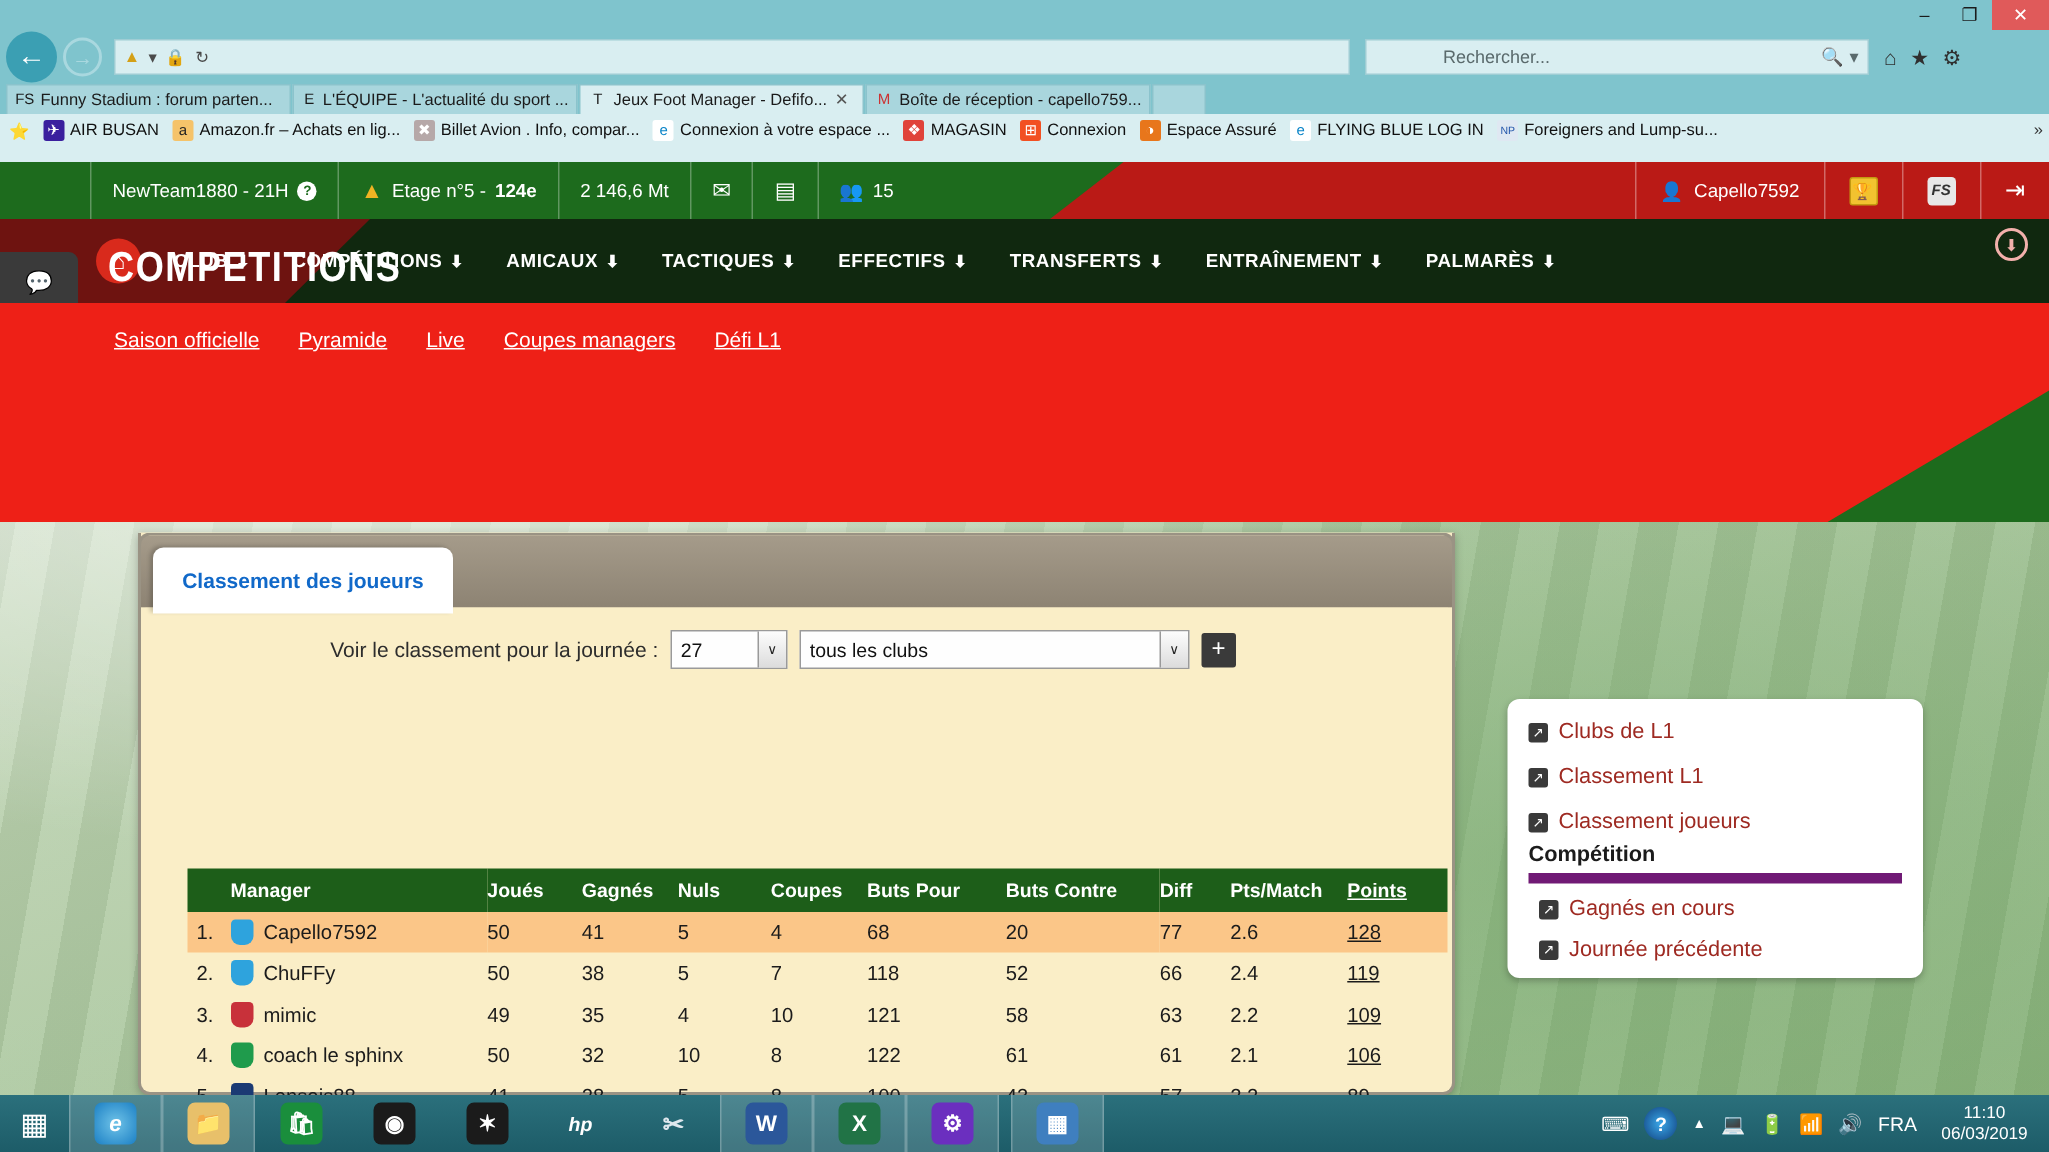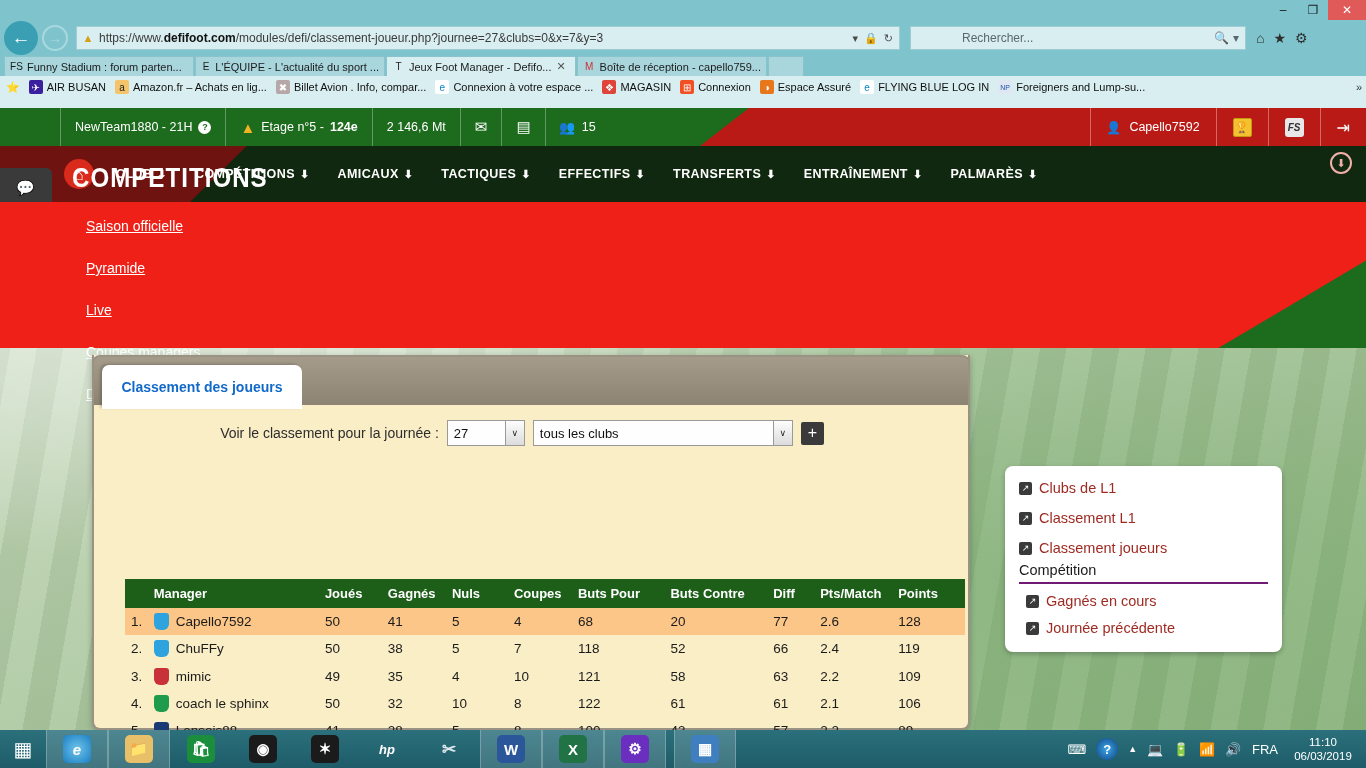--- a/index.html
+++ b/index.html
@@ -99,21 +99,21 @@
   .sidetab { width:52px; height:40px; background:#3a3a3a; border-radius:0 6px 6px 0; margin-bottom:4px;
              display:flex; align-items:center; justify-content:center; color:#fff; font-size:15px; }
 
   
   .hero { position:absolute; left:0; top:94px; width:1366px; height:146px; background:#ee2017; overflow:hidden; }
   .hero-green { position:absolute; right:0; top:0; width:180px; height:146px; background:#1d6b1d;
                 clip-path: polygon(100% 40%, 100% 100%, 18% 100%); }
   .hero-title { position:absolute; left:72px; top:54px; color:#fff; font-size:28px; font-weight:bold;
                 letter-spacing:1.2px; font-family:"Liberation Sans Narrow","Liberation Sans",sans-serif;
                 transform: scaleX(0.86); transform-origin: left center; }
-  .hero-links { position:absolute; left:86px; top:110px; display:flex; gap:26px;flex-direction:column; }
+  .hero-links { position:absolute; left:76px; top:110px; display:flex; gap:26px; }
   .hero-links a { color:#fff; font-size:14px; text-decoration:underline; white-space:nowrap; }
 
   
   .card { position:absolute; left:92px; top:247px; width:878px; height:375px;
           background:#faeec7; border:2px solid #9a9384; border-top:none; border-radius:0 0 8px 8px;
           box-shadow:0 2px 6px rgba(0,0,0,.25); }
   .cardtop { position:absolute; left:92px; top:247px; width:878px; height:50px;
              background:linear-gradient(#a59b8a,#8d8373); border:2px solid #9a9384; border-bottom:none;
              border-radius:8px 8px 0 0;padding-left:36px; }
   .tabbtn { position:absolute; left:8px; top:8px; width:200px; height:44px; background:#fff;
@@ -137,31 +137,31 @@
                   padding:7px 0 7px 0; height:28px; }
   table.rank td { font-size:13.5px; color:#1b1b1b; height:27.3px; padding:0; }
   table.rank tr.hl td { background:#fbc688; }
   .c-rank { width:30px; text-align:left; padding-left:6px !important; }
   .c-mgr  { width:180px; }
   .c-num  { width:66px; }
   .c-bp   { width:100px; }
   .c-bc   { width:110px; }
   .c-diff { width:50px; }
   .c-ppm  { width:80px; }
-  .c-pts  { width:70px; }
+  .c-pts  { width:70px;text-decoration:underline; }
   .mgrcell { display:flex; align-items:center; gap:7px; }
   .crest { width:15px; height:17px; border-radius:3px 3px 6px 6px; flex:0 0 15px; }
 
   
   .rightcard { position:absolute; left:1005px; top:358px; width:277px; height:186px; background:#fff;
                border-radius:8px; box-shadow:0 2px 5px rgba(0,0,0,.25); padding:14px 14px 0 14px; }
   .rc-link { display:flex; align-items:center; gap:7px; margin-bottom:14px; color:#9e2a22; font-size:14.5px; }
   .extico { width:13px; height:13px; background:#3a3a3a; color:#fff; font-size:9px; display:flex;
             align-items:center; justify-content:center; border-radius:2px; flex:0 0 13px; }
-  .rc-head { font-size:14.5px; font-weight:normal; color:#1b1b1b; border-bottom:2px solid #701a75;
+  .rc-head { font-size:14.5px; font-weight:bold; color:#1b1b1b; border-bottom:7px solid #701a75;
              padding-bottom:4px; margin-bottom:9px; }
   .rc-sub { display:flex; align-items:center; gap:7px; margin:0 0 11px 7px; color:#9e2a22; font-size:14.5px; }
 
   
   .taskbar { position:absolute; left:0; top:730px; width:1366px; height:38px;
              background:linear-gradient(#2b707c,#1d5c68); }
   .start { width:46px; height:38px; display:flex; align-items:center; justify-content:center; }
   .tb-apps { position:absolute; left:46px; top:0; height:38px; display:flex; align-items:center; }
   .tapp { width:62px; height:38px; display:flex; align-items:center; justify-content:center; }
   .tapp.act { background:rgba(255,255,255,.16); border-left:1px solid rgba(255,255,255,.25);
@@ -184,21 +184,20 @@
       <div class="win-btn">❐</div>
       <div class="win-btn close">✕</div>
     </div>
   </div>
 
   <div class="navrow">
     <div class="nav-back">←</div>
     <div class="nav-fwd">→</div>
     <div class="urlbar">
       <span class="url-fav">▲</span>
-      <span class="url-text"><span>https://www.</span><b>defifoot.com</b><span>/modules/defi/classement-joueur.php?journee=27&amp;clubs=0&amp;x=7&amp;y=3</span></span>
       <span class="url-icons">
         <span>▾</span>
         <span>🔒</span>
         <span>↻</span>
       </span>
     </div>
     <div class="searchbar">
       <span class="sp">Rechercher...</span>
       <span>🔍</span>
       <span style="margin-left:4px;">▾</span>

